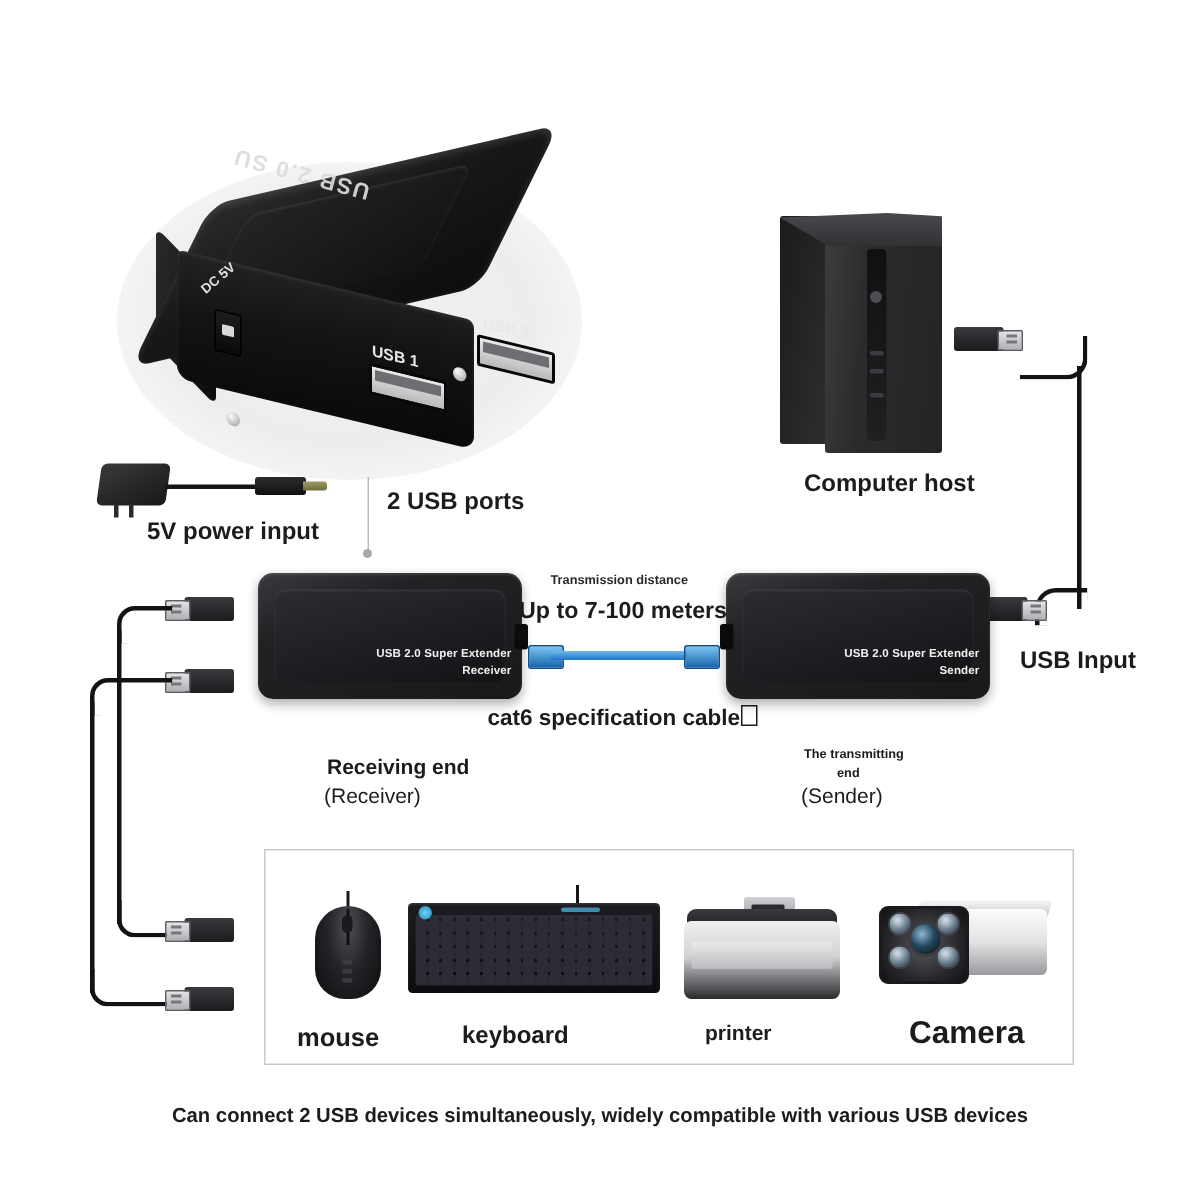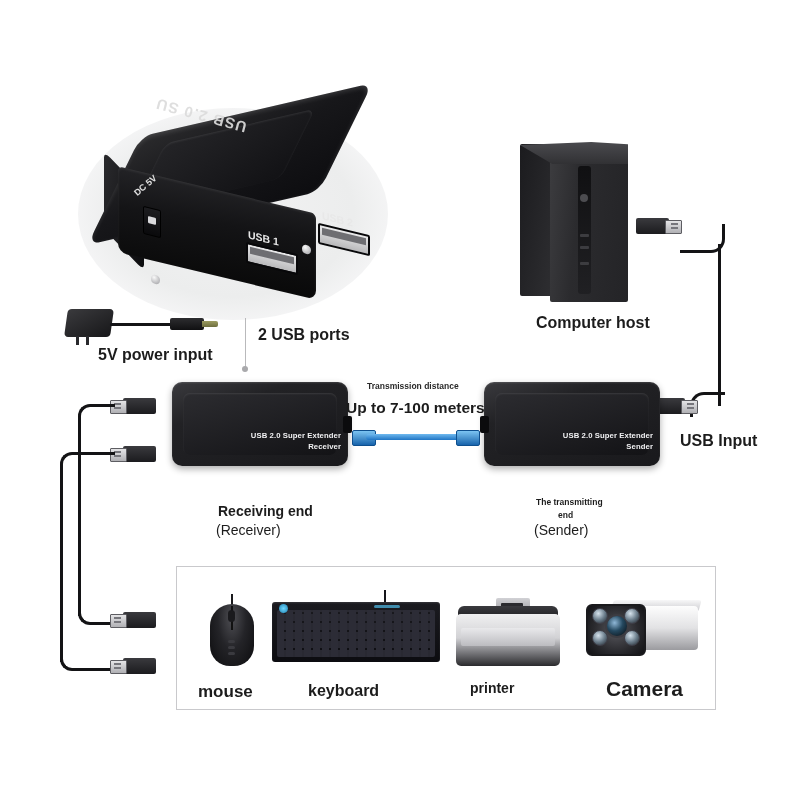--- a/index.html
+++ b/index.html
@@ -333,20 +333,21 @@
 
   <div class="abs lbl" id="txt-transdist">Transmission distance</div>
   <div class="abs lbl" id="txt-uptometers">Up to 7-100 meters</div>
 
   <div class="abs" id="cat6">
     <div class="rj l"></div>
     <div class="wire"></div>
     <div class="rj r"></div>
   </div>
 
+  <div class="abs lbl" id="txt-using2"><span>cat6 specification cable</span><span class="tofu"></span></div>
 
   <div class="abs" id="periph-panel"></div>
 
   <div class="abs" id="dev-mouse">
     <div class="mouse-cord"></div>
     <div class="mouse-body"></div>
     <div class="mouse-split"></div>
     <div class="mouse-wheel"></div>
     <div class="mouse-dots"></div>
   </div>
@@ -376,14 +377,15 @@
     <div class="cam-ir" style="left:38px;top:12px;"></div>
     <div class="cam-ir" style="left:6px;top:34px;"></div>
     <div class="cam-ir" style="left:38px;top:34px;"></div>
   </div>
 
   <div class="abs lbl" id="label-mouse">mouse</div>
   <div class="abs lbl" id="label-keyboard">keyboard</div>
   <div class="abs lbl" id="label-printer">printer</div>
   <div class="abs lbl" id="label-camera">Camera</div>
 
+  <div class="abs lbl" id="bottom-caption">Can connect 2 USB devices simultaneously, widely compatible with various USB devices</div>
 
 </div>
 
 </body></html>

